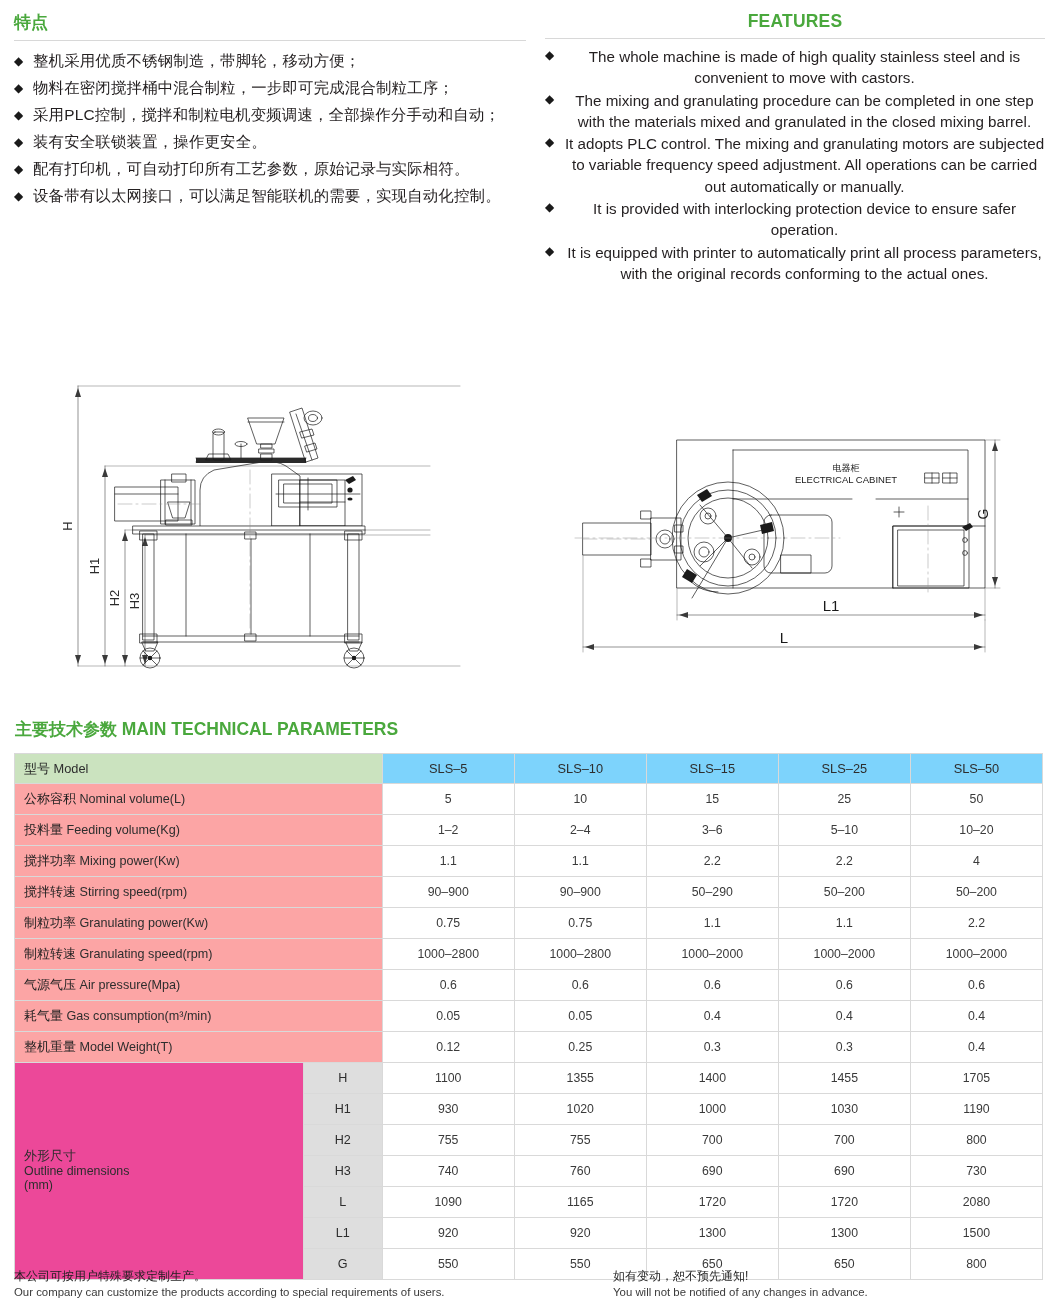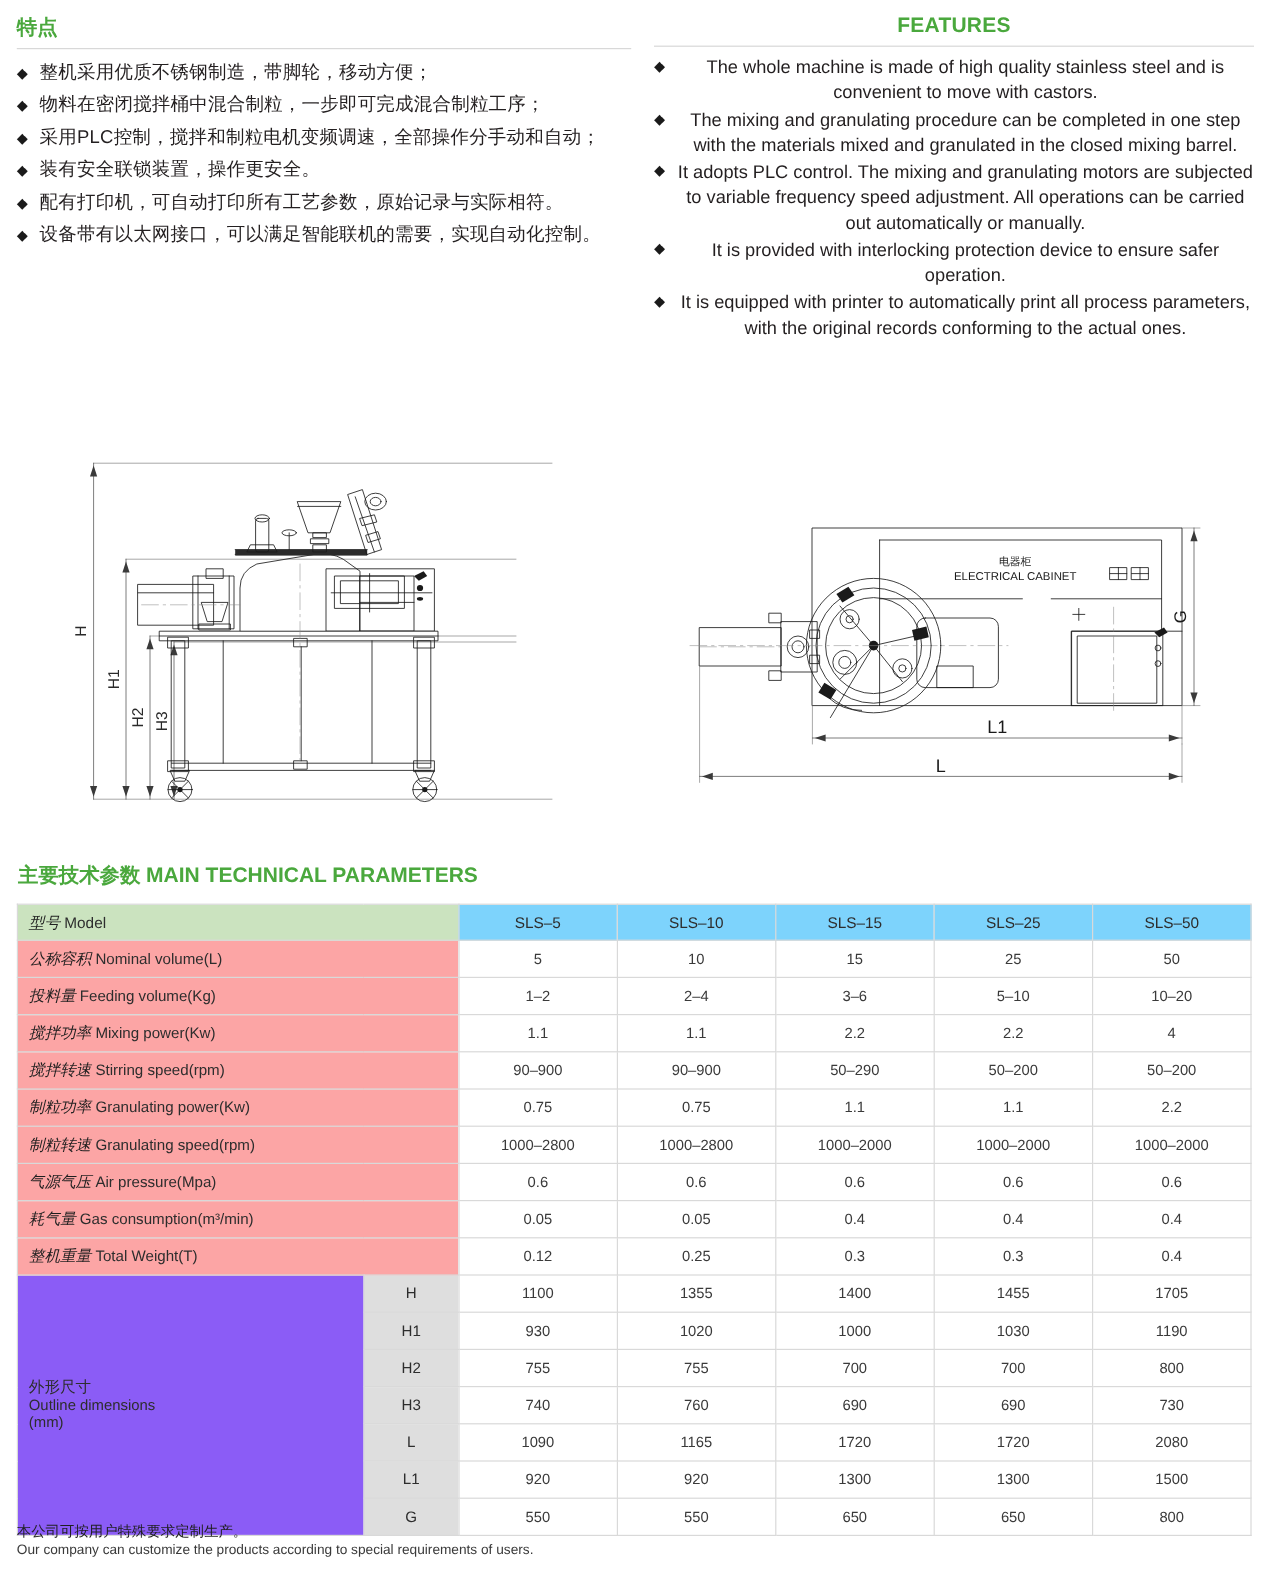--- a/index.html
+++ b/index.html
@@ -54,28 +54,28 @@
   table.spec td{
     border:1px solid #d9d9d9;
     padding:0 6px;height:30px;
     text-align:center;vertical-align:middle;
     background:#ffffff;
   }
   table.spec td.lbl{
     text-align:left;background:#fca5a5;padding-left:9px;
     font-size:12.6px;color:#2d2d2d;width:226px;
   }
-  table.spec td.lbl .cn{font-size:13px;color:#1f1f1f;font-style:italic;}
+  table.spec td.lbl .cn{font-size:13px;color:#1f1f1f;}
   table.spec tr.head td{background:#7dd3fc;height:29px;font-size:12.8px;color:#2d2d2d;}
   table.spec tr.head td.lbl{background:#cbe3bf;}
   table.spec td.dimname{
     background:#dedede;width:66px;font-size:12.6px;color:#2d2d2d;
   }
   table.spec td.dimgroup{
-    background:#8b5cf6;text-align:left;padding-left:9px;
+    background:#ec4899;text-align:left;padding-left:9px;
     vertical-align:middle;line-height:14.5px;color:#2d2d2d;
   }
   table.spec td.dimgroup .cn{font-size:13px;display:block;}
   table.spec td.dimgroup .en{font-size:12.4px;display:block;}
   table.spec td.dimgroup .mm{font-size:12.4px;display:block;}
 
   
   .foot{position:absolute;top:1268px;font-size:11.4px;color:#3a3a3a;line-height:16px;}
   .foot.l{left:14px;}
   .foot.r{left:613px;}
@@ -413,21 +413,21 @@
       </tr>
       <tr>
         <td class="lbl" colspan="2"><span class="cn">耗气量</span> <span>Gas consumption(m³/min)</span></td>
         <td>0.05</td>
         <td>0.05</td>
         <td>0.4</td>
         <td>0.4</td>
         <td>0.4</td>
       </tr>
       <tr>
-        <td class="lbl" colspan="2"><span class="cn">整机重量</span> <span>Total Weight(T)</span></td>
+        <td class="lbl" colspan="2"><span class="cn">整机重量</span> <span>Model Weight(T)</span></td>
         <td>0.12</td>
         <td>0.25</td>
         <td>0.3</td>
         <td>0.3</td>
         <td>0.4</td>
       </tr>
 
       <tr>
         <td class="dimgroup" rowspan="7">
           <span class="cn">外形尺寸</span>
@@ -489,14 +489,18 @@
         <td>650</td>
         <td>800</td>
       </tr>
     </tbody>
   </table>
 
   <div class="foot l">
     <div class="cn">本公司可按用户特殊要求定制生产。</div>
     <div>Our company can customize the products according to special requirements of users.</div>
   </div>
+  <div class="foot r">
+    <div class="cn">如有变动，恕不预先通知!</div>
+    <div>You will not be notified of any changes in advance.</div>
+  </div>
 
 </div>
 
 </body></html>

